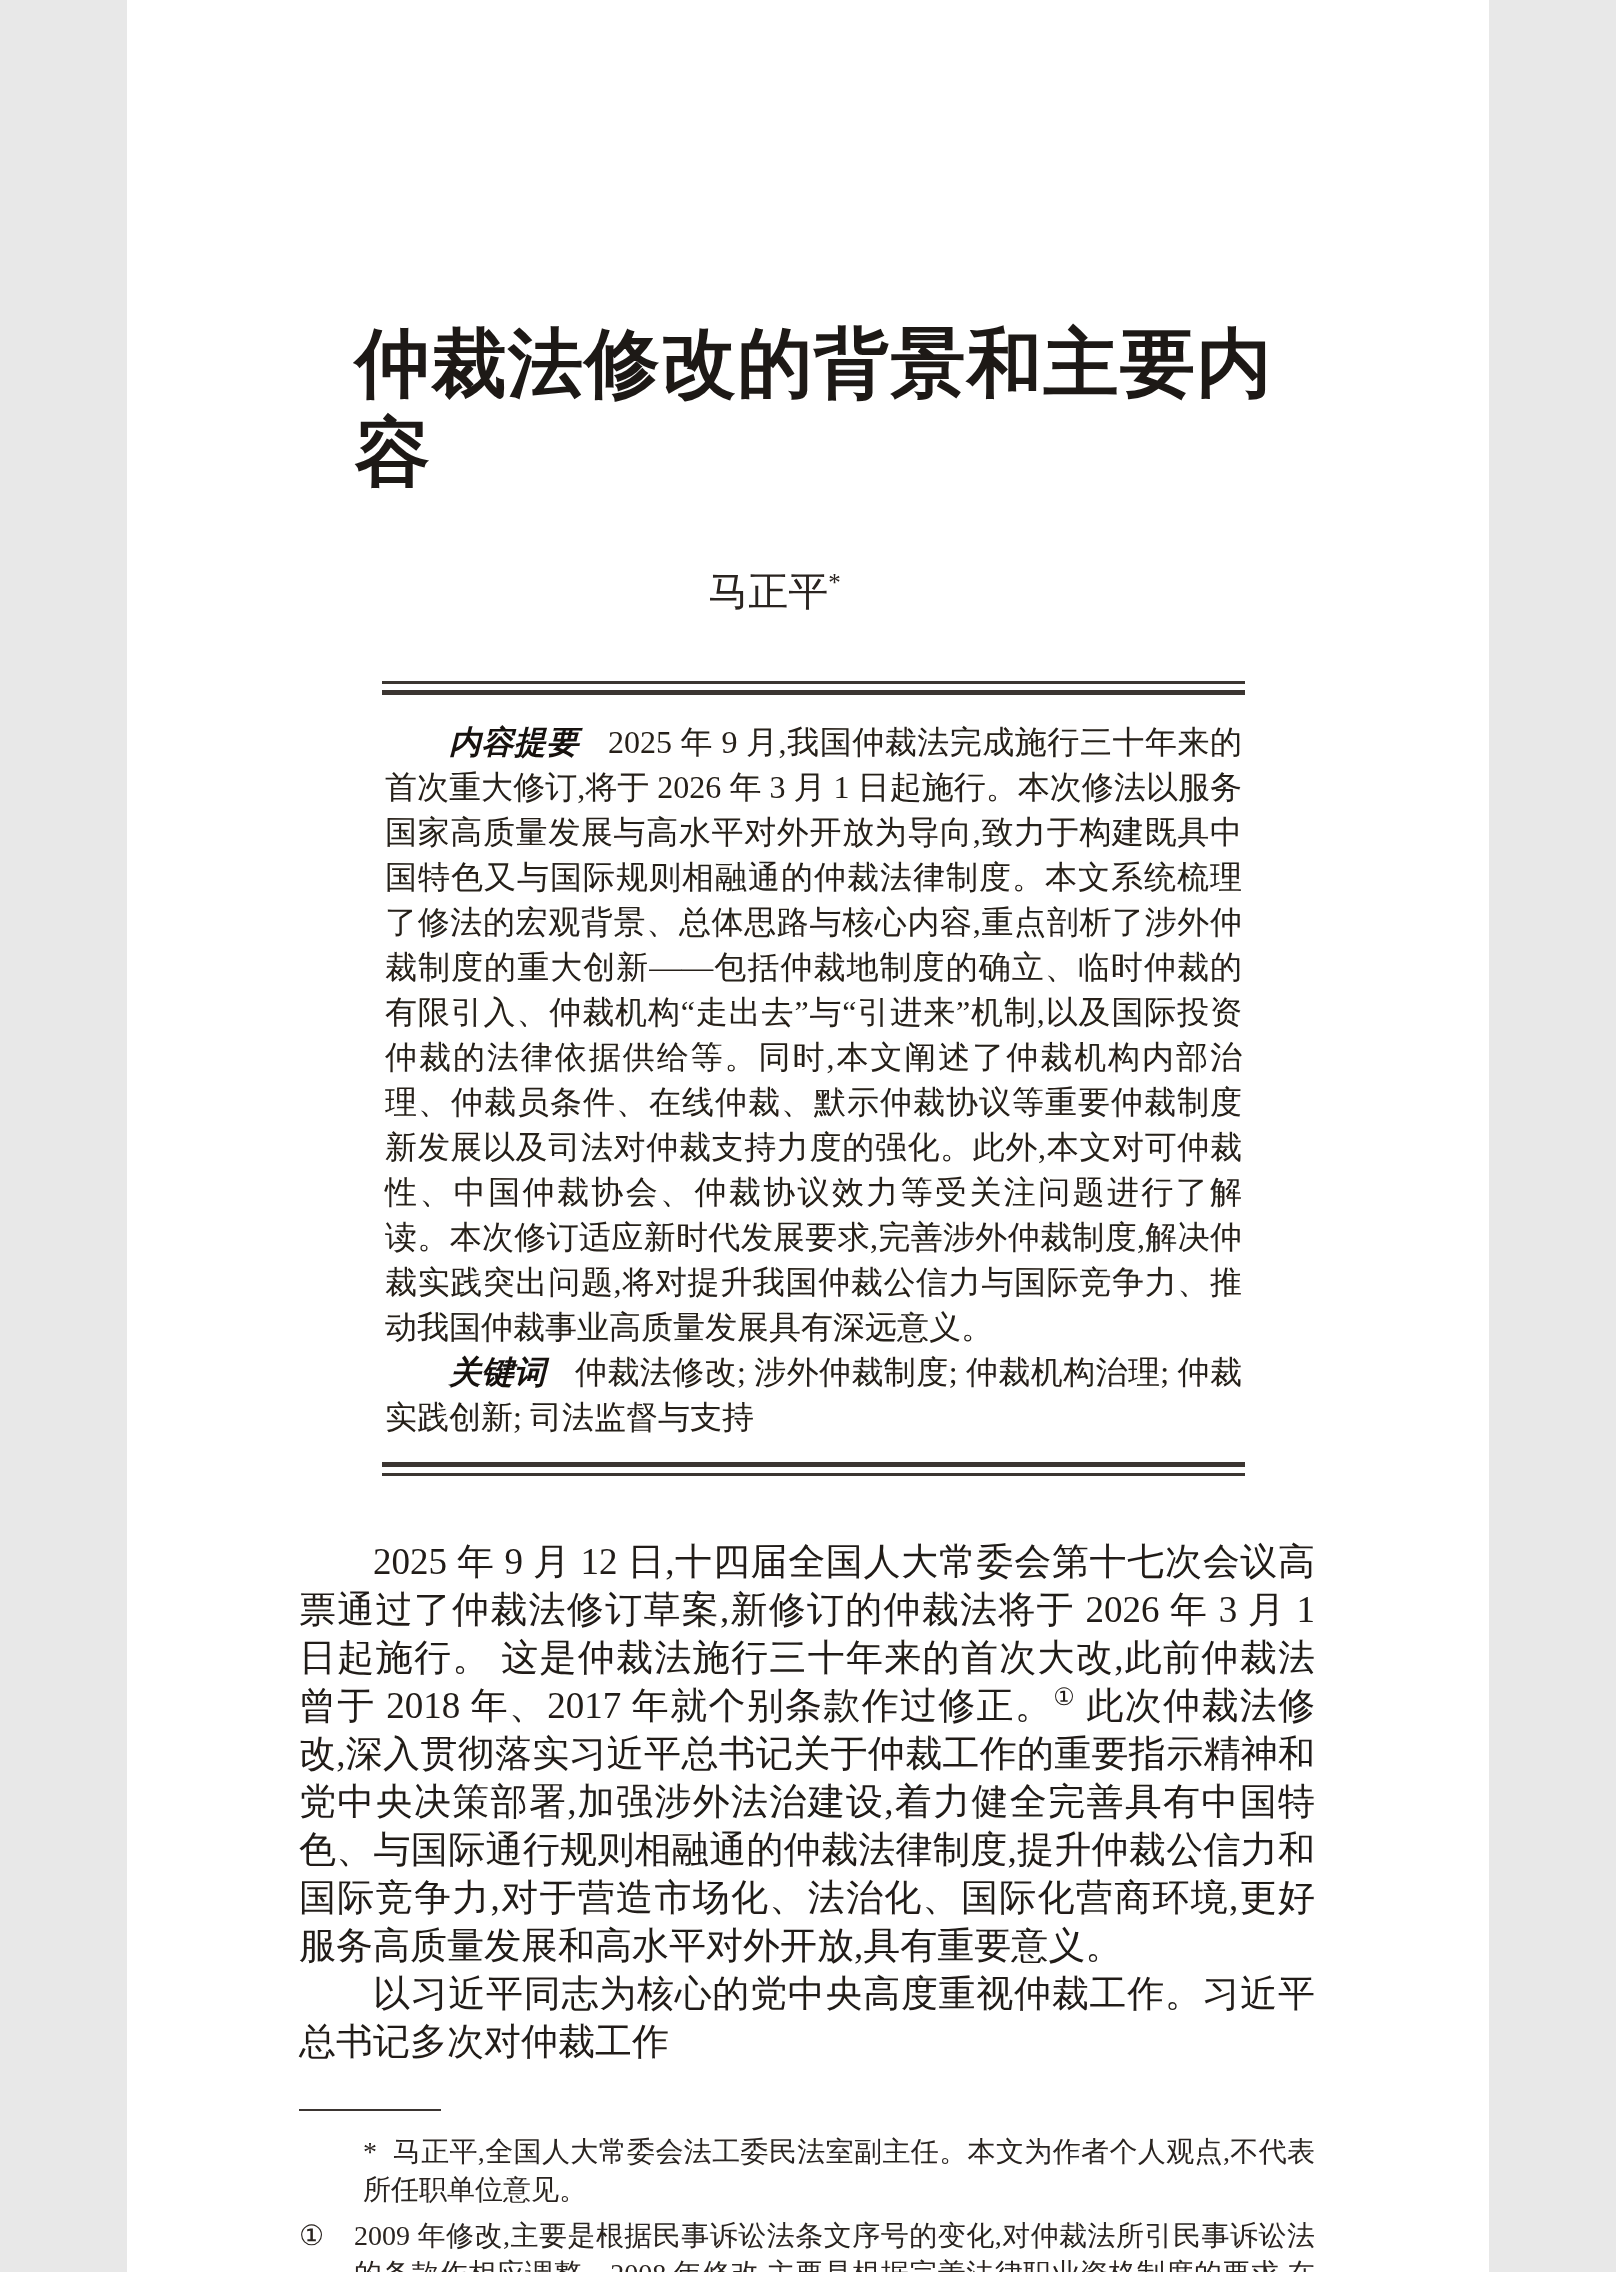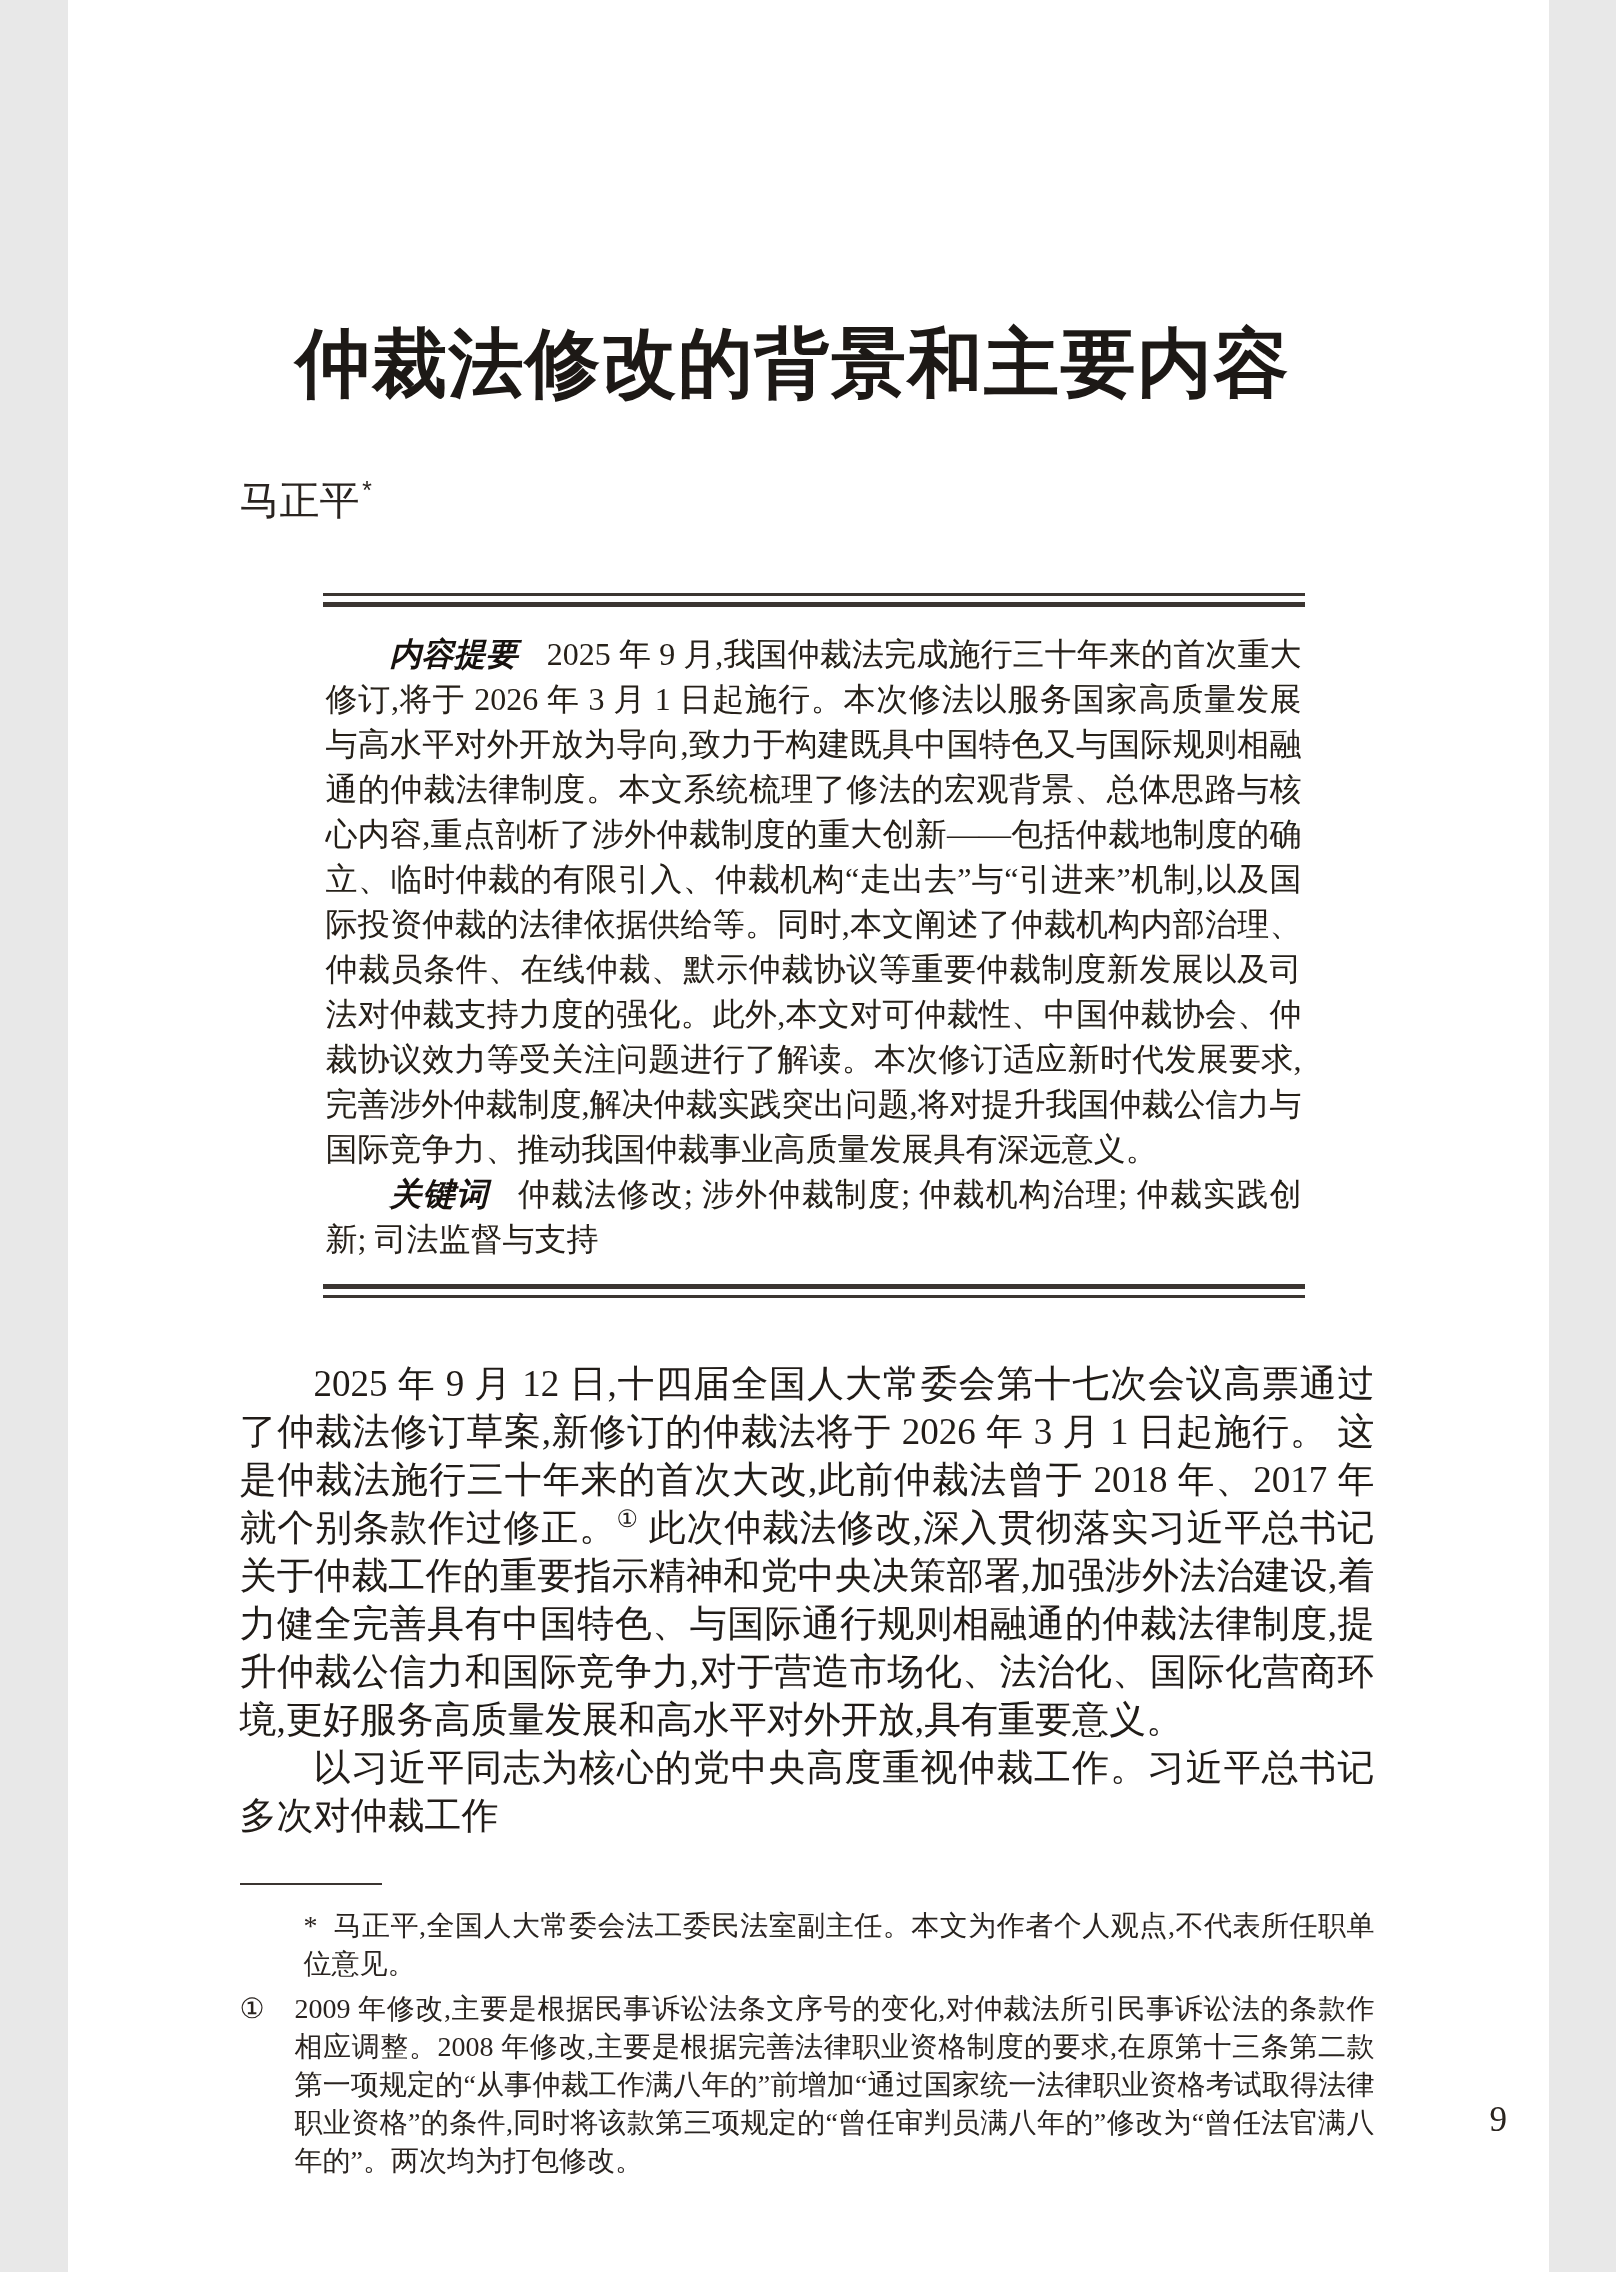--- a/index.html
+++ b/index.html
@@ -1,18 +1,18 @@
 <!DOCTYPE html>
 <html style="font-size:12px"><head>
 <meta charset="utf-8">
 <style>
   html,body{margin:0;padding:0;background:#e8e8e8;}
   .page{
     position:relative;
-    width:1481px;height:2273px;
+    width:1362px;height:2273px;
     margin:0 auto;
     background:#ffffff;
     color:#221d1a;
     font-family:"Liberation Serif","DejaVu Serif",serif;
     overflow:hidden;
   }
   .content{
     position:absolute;
     left:172px;right:174px;top:0;
   }
@@ -20,25 +20,24 @@
     margin:320px 0 0 56px;
     font-size:75px;
     line-height:1.18;
     font-weight:bold;
     letter-spacing:1.5px;
     color:#1d1916;
   }
   .author-line{
     margin-top:71px;
     padding-right:65px;
-    text-align:left;
+    text-align:center;
     font-size:40px;
     line-height:1.2;
     color:#2a2420;
-    font-family:Liberation Mono, monospace;
   }
   .author-line sup{
     font-size:25px;
     vertical-align:super;
     line-height:0;
   }
   .abstract-box{
     margin:65px 70px 0 83px;
   }
   .rule{background:#3b3531;border:none;margin:0;}

